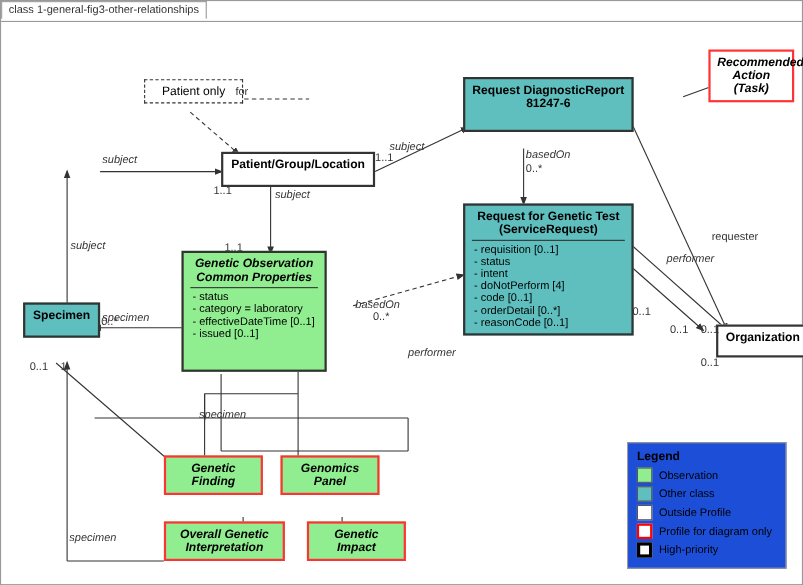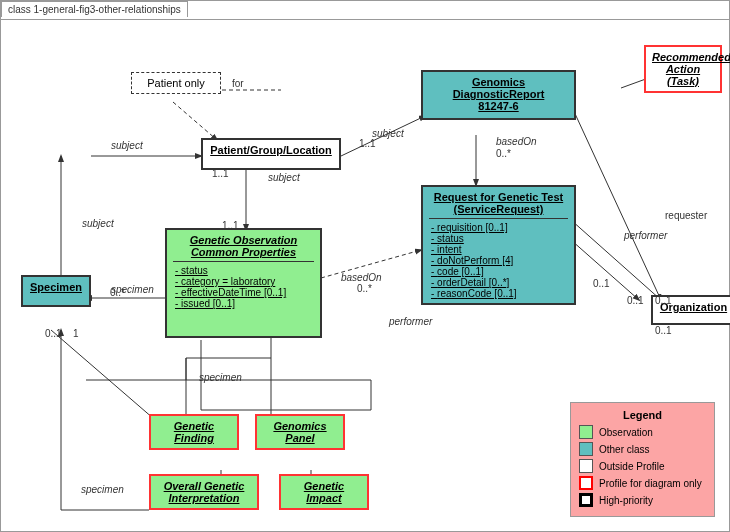--- a/index.html
+++ b/index.html
@@ -43,21 +43,20 @@
     }
 
     
     .uml-box {
       position: absolute;
       border: 2px solid #333;
       background: #fff;
       text-align: center;
       padding: 4px 6px;
       font-size: 11px;
-      text-decoration: underline;
     }
 
     .uml-box.obs-green {
       background: #90EE90;
       border: 2px solid #333;
     }
 
     .uml-box.obs-teal {
       background: #5FBFBF;
       border: 2px solid #333;
@@ -97,24 +96,23 @@
       border-top: 1px solid #333;
       margin: 3px 0;
     }
 
     
     .legend {
       position: absolute;
       right: 14px;
       bottom: 14px;
       width: 145px;
-      background: #fca5a5;
+      background: #1d4ed8;
       border: 1px solid #999;
       padding: 6px 8px;
-      text-align: center;
     }
 
     .legend-title {
       font-weight: bold;
       font-size: 11px;
       margin-bottom: 4px;
     }
 
     .legend-item {
       display: flex;
@@ -145,21 +143,20 @@
       width: 100%;
       height: 100%;
       pointer-events: none;
       overflow: visible;
     }
 
     .label-text {
       position: absolute;
       font-size: 10px;
       color: #333;
-      margin-left: 18px;
     }
 
     
     .dashed-box {
       position: absolute;
       border: 1px dashed #333;
       background: #fff;
       text-align: center;
       padding: 4px 1px;
       font-size: 11px;
@@ -260,21 +257,21 @@
     <div class="label-text" style="left:193px; top:148px;">1..1</div>
 
     <div class="uml-box" style="left:200px; top:118px; width:140px; min-height:32px;">
       <div class="box-title not-italic">Patient/Group/Location</div>
     </div>
 
     <div class="label-text" style="left:249px; top:152px; font-style:italic;">subject</div>
     <div class="label-text" style="left:203px; top:200px;">1..1</div>
 
     <div class="uml-box obs-teal" style="left:420px; top:50px; width:155px; min-height:50px;">
-      <div class="box-title not-italic">Genomics DiagnosticReport</div>
+      <div class="box-title not-italic">Request DiagnosticReport</div>
       <div class="box-subtitle">81247-6</div>
     </div>
 
     <div class="label-text" style="left:477px; top:116px; font-style:italic;">basedOn</div>
     <div class="label-text" style="left:477px; top:128px;">0..*</div>
 
     <div class="uml-box obs-teal" style="left:420px; top:165px; width:155px; min-height:120px;">
       <div class="box-title not-italic">Request for Genetic Test (ServiceRequest)</div>
       <div class="divider"></div>
       <div class="box-attrs">
@@ -287,21 +284,21 @@
         <div>reasonCode [0..1]</div>
       </div>
     </div>
 
     <div class="label-text" style="left:370px; top:296px; font-style:italic;">performer</div>
     <div class="label-text" style="left:574px; top:258px;">0..1</div>
 
     <div class="label-text" style="left:605px; top:210px; font-style:italic;">performer</div>
     <div class="label-text" style="left:646px; top:190px; ">requester</div>
 
-    <div class="uml-box obs-green" style="left:164px; top:208px; width:157px; min-height:110px;">
+    <div class="uml-box obs-green" style="left:164px; top:208px; width:132px; min-height:110px;">
       <div class="box-title">Genetic Observation Common Properties</div>
       <div class="divider"></div>
       <div class="box-attrs">
         <div>status</div>
         <div>category = laboratory</div>
         <div>effectiveDateTime [0..1]</div>
         <div>issued [0..1]</div>
       </div>
     </div>
 

